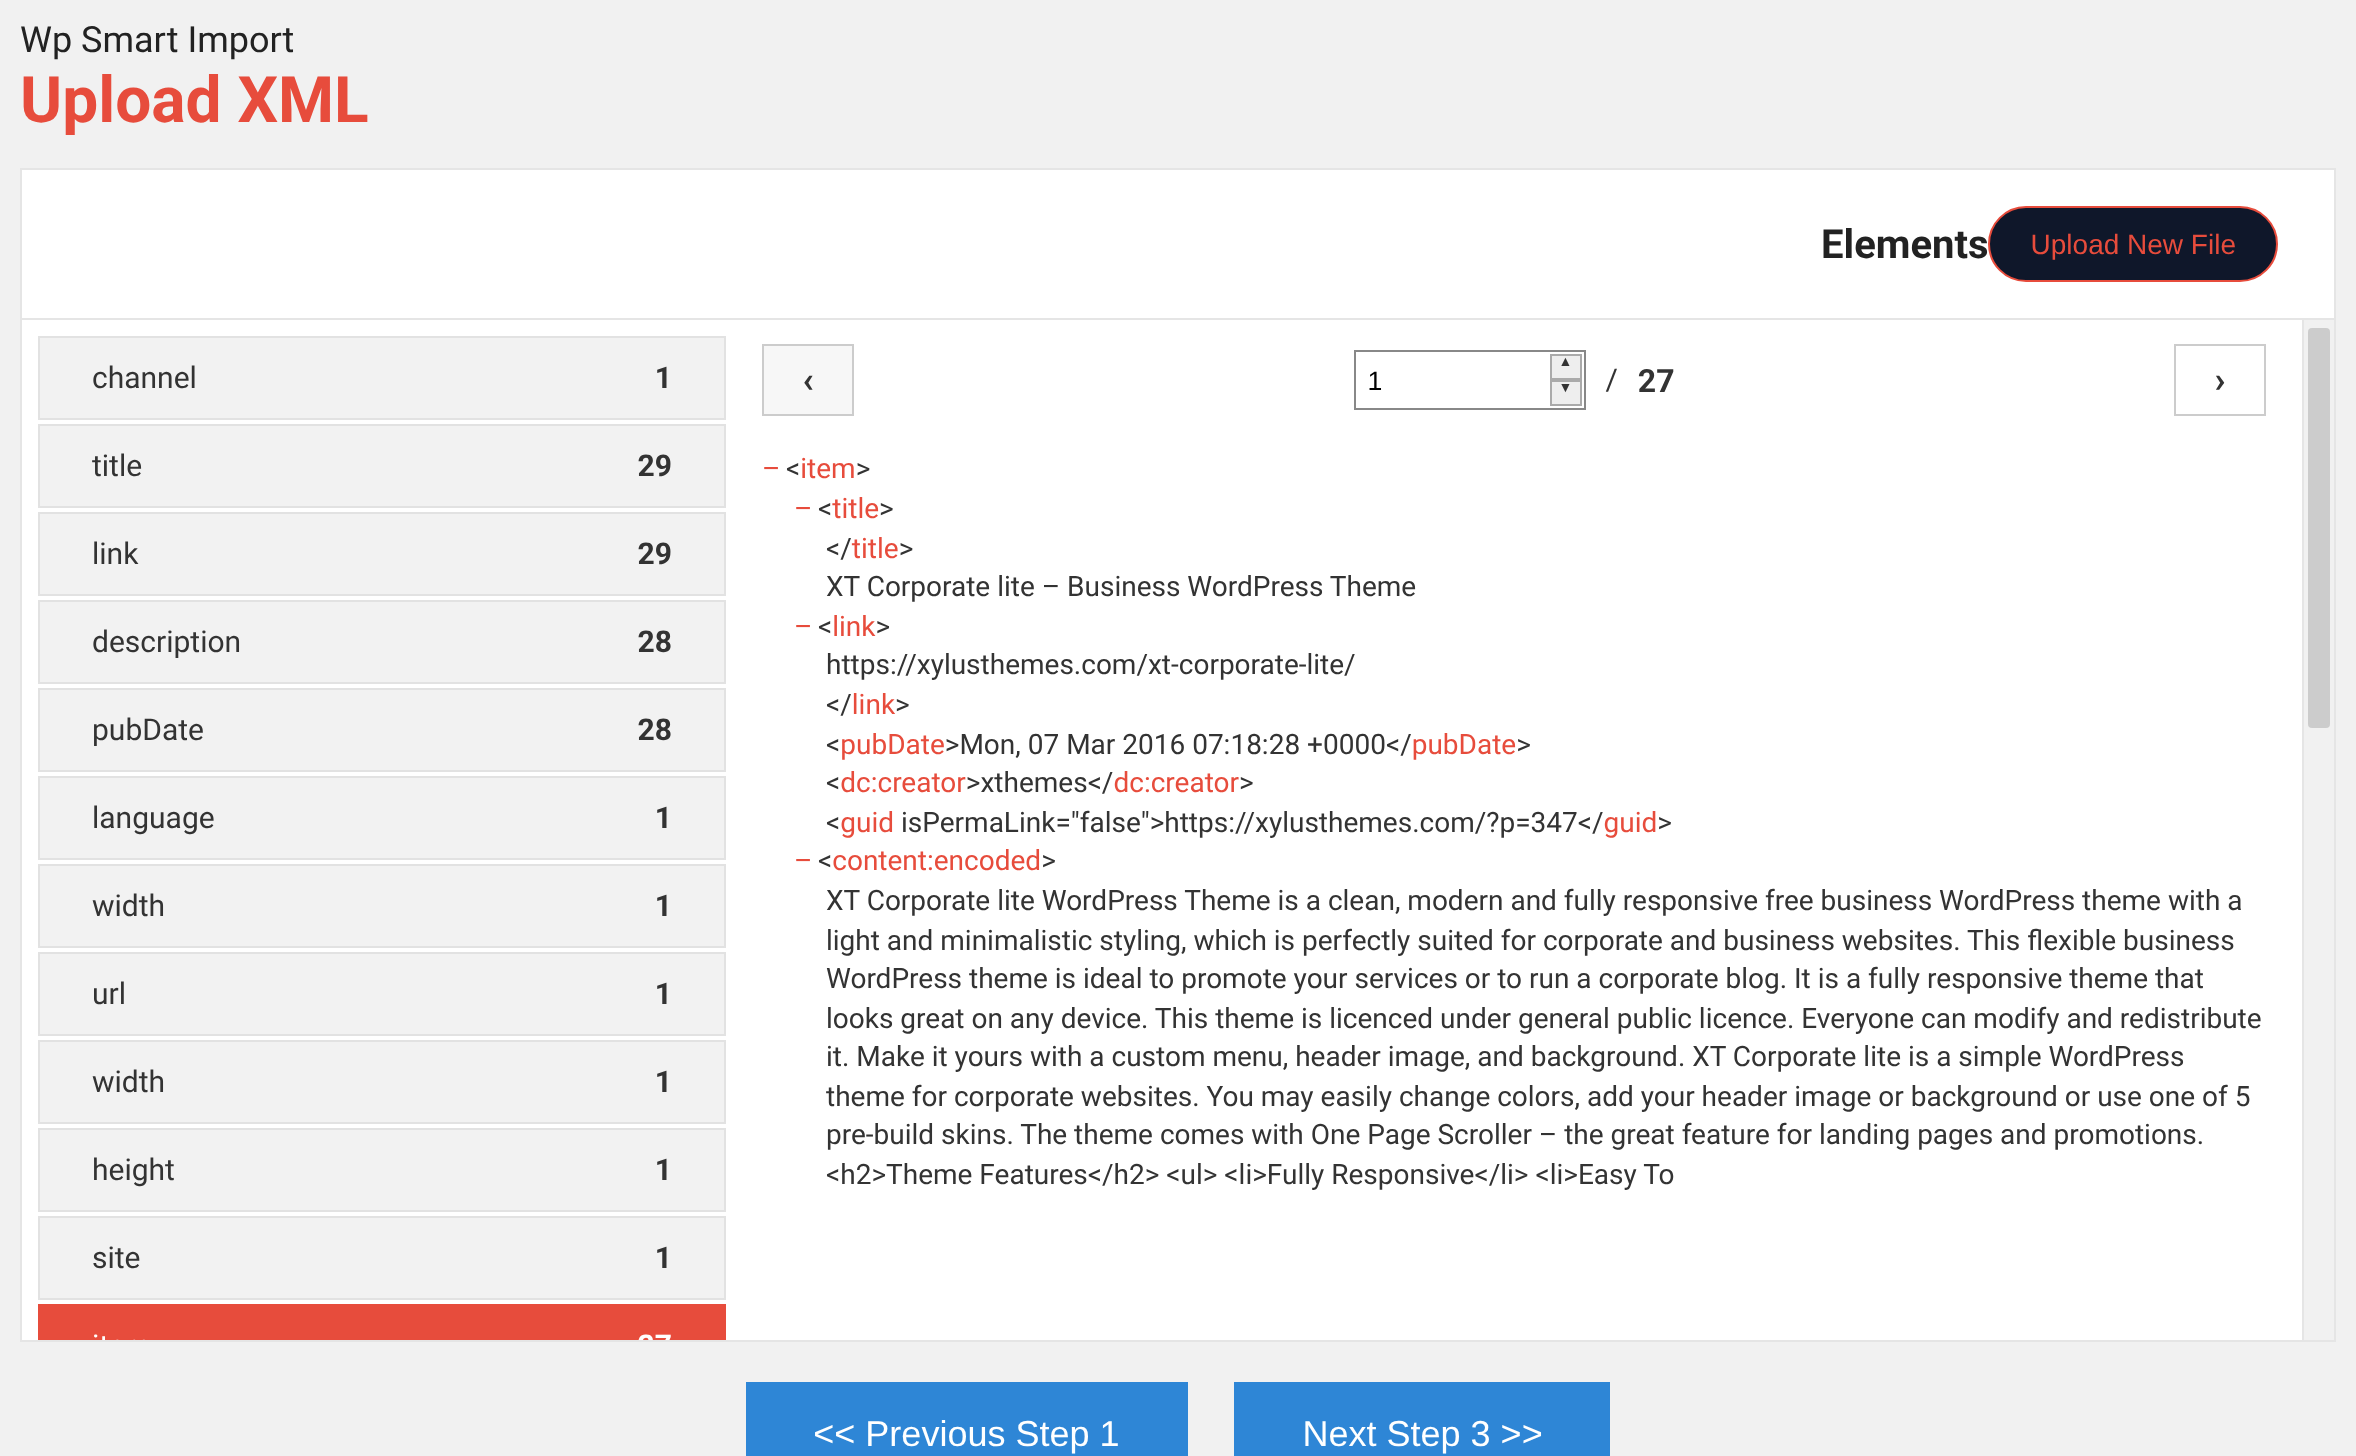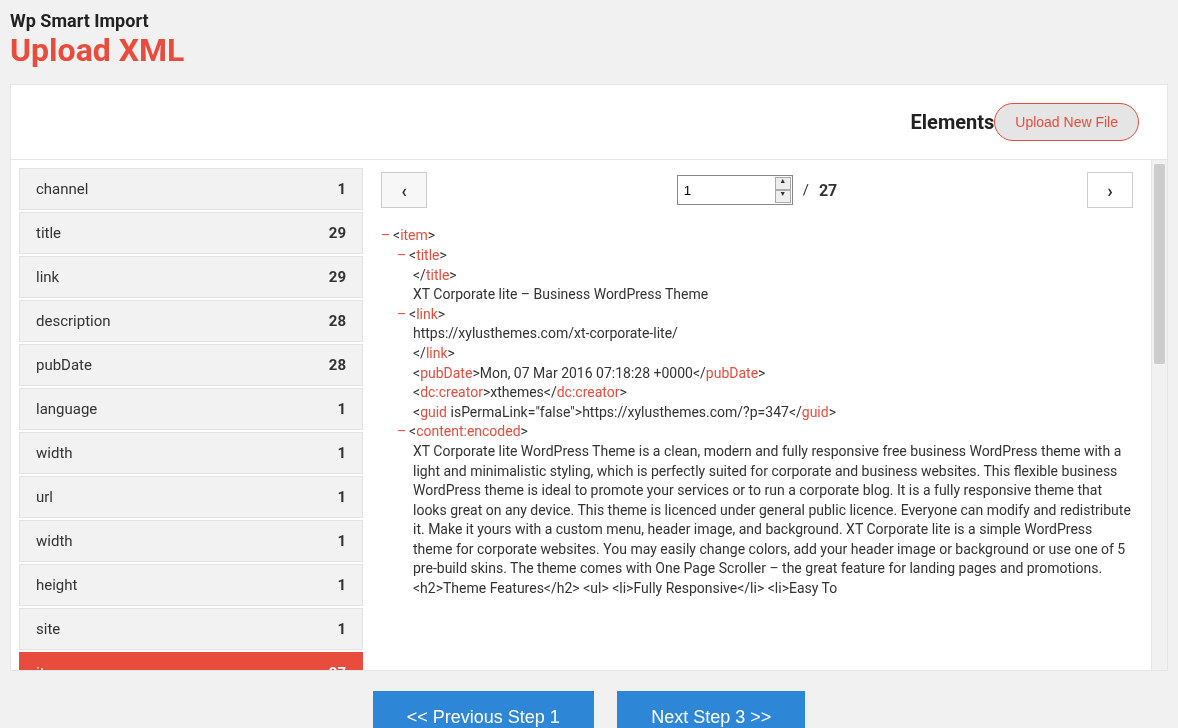--- a/index.html
+++ b/index.html
@@ -1,26 +1,26 @@
 <!DOCTYPE html>
 <html><head>
 <meta charset="utf-8">
 <style>
 * { margin: 0; padding: 0; box-sizing: border-box; }
 body { font-family: -apple-system, BlinkMacSystemFont, "Segoe UI", Roboto, sans-serif; background: #f1f1f1; color: #333; font-size: 14px; }
 .header { padding: 10px 10px 15px 10px; }
-.app-title { font-size: 18px; font-weight: 700; color: #222; }
+.app-title { font-size: 18px; font-weight: 400; color: #222; }
 .page-title { font-size: 32px; font-weight: 700; color: #e74c3c; line-height: 1.2; }
 .panel { background: #fff; margin: 0 10px; border: 1px solid #e5e5e5; }
 .panel-header { display: flex; justify-content: flex-end; align-items: center; padding: 18px 28px; border-bottom: 1px solid #e5e5e5; }
 .panel-title { font-size: 20px; font-weight: 700; color: #222; }
-.upload-btn { border: 1px solid #e74c3c; color: #e74c3c; background: #e5e5e5; padding: 10px 20px; border-radius: 24px; font-size: 14px; cursor: pointer; }
+.upload-btn { border: 1px solid #e74c3c; color: #e74c3c; background: #0f172a; padding: 10px 20px; border-radius: 24px; font-size: 14px; cursor: pointer; }
 .panel-body { display: flex; height: 510px; }
 .elements { width: 352px; padding: 8px 0 8px 8px; overflow-y: auto; }
-.el-row { display: flex; justify-content: space-between; align-items: flex-start; background: #f2f2f2; border: 1px solid #e2e2e2; padding: 11px 16px; margin-bottom: 2px; font-size: 15px; cursor: pointer; }
+.el-row { display: flex; justify-content: space-between; align-items: flex-start; background: #f2f2f2; border: 1px solid #e2e2e2; padding: 11px 26px; margin-bottom: 2px; font-size: 15px; cursor: pointer; }
 .el-row.selected { background: #e74c3c; color: #fff; border-color: #e74c3c; }
 .el-name { }
 .el-count { font-weight: 700; }
 .viewer { flex: 1; display: flex; overflow: hidden; }
 .viewer-content { flex: 1; padding: 12px 18px 0 18px; overflow: hidden; }
 .pager { display: flex; align-items: center; justify-content: space-between; margin-bottom: 18px; }
 .pg-btn { width: 46px; height: 36px; border: 1px solid #ccc; background: #fff; display: flex; align-items: center; justify-content: center; cursor: pointer; font-size: 18px; }
 .pg-btn .chev { font-weight: 700; }
 .pg-btn.prev { background: #f7f7f7; }
 .pg-mid { display: flex; align-items: center; gap: 10px; }

